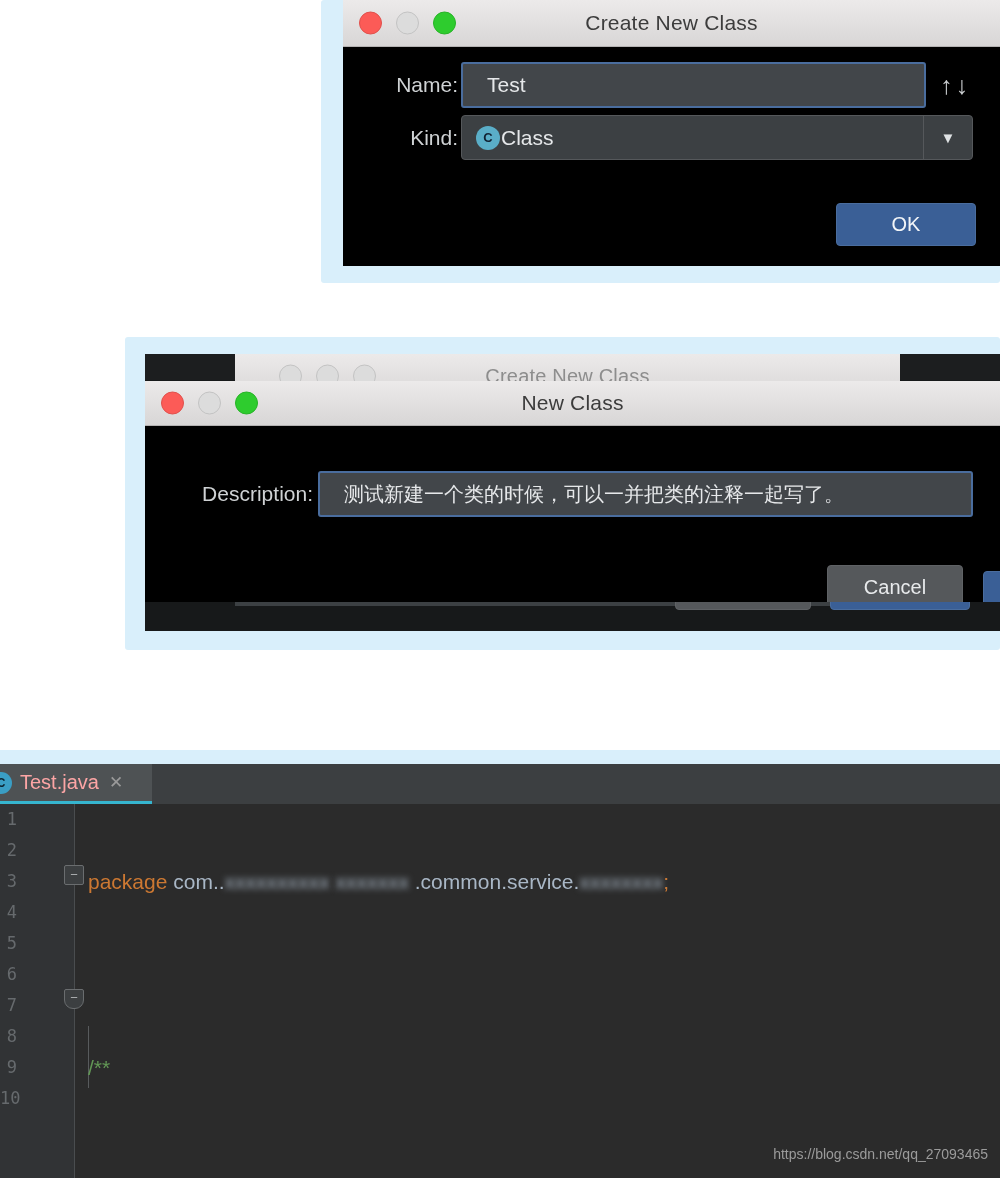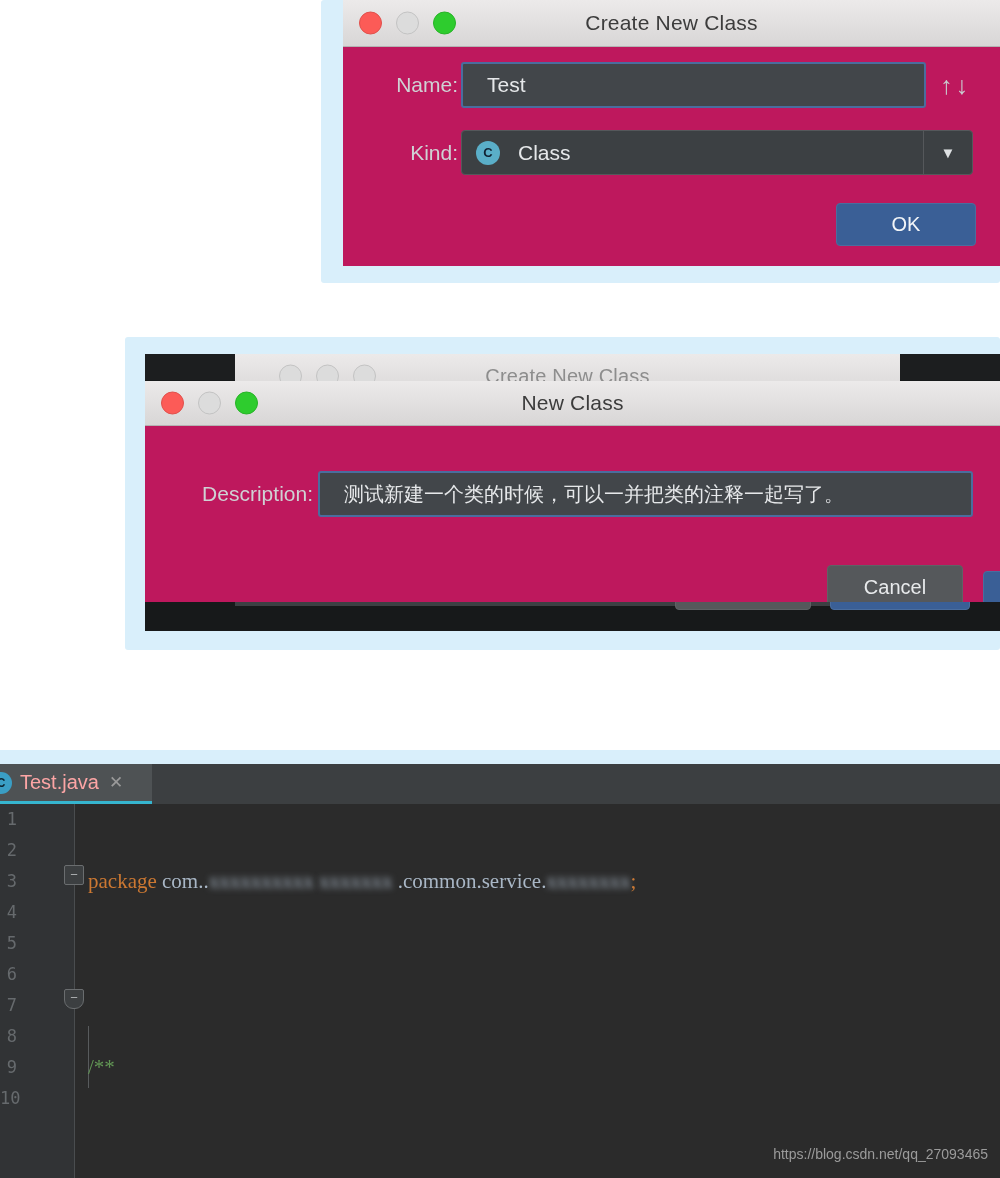--- a/index.html
+++ b/index.html
@@ -26,41 +26,41 @@
     position: absolute; left:0; right:0; top:0; bottom:0;
     display:flex; align-items:center; justify-content:center;
     font-size: 21px; color:#3c3c3c; letter-spacing:.2px;
   }
   .lights { position:absolute; left:16px; top:50%; transform:translateY(-50%); display:flex; gap:14px; }
   .light { width:21px; height:21px; border-radius:50%; }
   .l-red   { background:#fc5b57; border:1px solid #e0504c; }
   .l-grey  { background:#dcdcdc; border:1px solid #c3c3c3; }
   .l-green { background:#2ecc2e; border:1px solid #27b327; }
 
-  .mac-body { background:#be185d; }
+  .mac-body { background:#000000; }
 
   .row { display:flex; align-items:center; }
   .field-label { color:#cfd2d4; font-size:21px; text-align:right; }
 
   .textfield {
     background:#42464a; border:2px solid #4a6d9e; border-radius:3px;
     color:#e6e8ea; font-size:21px; display:flex; align-items:center;
     padding-left:24px; box-sizing:border-box;
   }
   .combo {
     background:#3c4043; border:1px solid #55585b; border-radius:4px;
     display:flex; align-items:center; box-sizing:border-box; position:relative;
   }
   .combo-icon {
     width:24px; height:24px; border-radius:50%;
     background:#5aaec8; color:#123; font-size:13px;
     display:flex; align-items:center; justify-content:center;
     margin-left:14px; font-weight:bold;
   }
-  .combo-text { color:#e6e8ea; font-size:21px; margin-left:18px; }
+  .combo-text { color:#e6e8ea; font-size:21px; margin-left:1px; }
   .combo-arrowbox {
     position:absolute; right:0; top:0; bottom:0; width:48px;
     border-left:1px solid #55585b;
     display:flex; align-items:center; justify-content:center;
     color:#dfe2e4; font-size:15px;
   }
   .sortarrows { color:#c9ccce; font-size:25px; letter-spacing:3px; }
 
   .btn {
     border-radius:4px; display:flex; align-items:center; justify-content:center;
@@ -88,21 +88,21 @@
   .gutter { position:absolute; left:0; top:40px; width:74px; bottom:0; background:#313335; }
   .gutter .ln {
     color:#666a6d; font-family:"DejaVu Sans Mono","Liberation Mono",monospace;
     font-size:17px; height:31px; line-height:31px; text-align:right;
     padding-right:57px; box-sizing:border-box;
   }
   .foldbar { position:absolute; left:74px; top:40px; bottom:0; width:1px; background:#4a4d4f; }
 
   .code {
     position:absolute; left:74px; top:40px; right:0; bottom:0;
-    font-family:Liberation Serif, serif;
+    font-family:Liberation Sans, sans-serif;
     font-size:21px; line-height:31px; white-space:pre; color:#a9b7c6;
   }
   .code .line { height:31px; padding-left:14px; }
   .kw { color:#cc7832; }
   .cm { color:#629755; }
   .pl { color:#a9b7c6; }
   .blur { display:inline-block; filter: blur(3.2px); }
 
   .fold {
     position:absolute; left:64px; width:20px; height:20px;
@@ -139,21 +139,21 @@
     </div>
 
     <div class="mac-body" style="height:220px; position:relative;">
 
       <div class="row" style="position:absolute; left:0; top:15px; width:657px;">
         <div class="field-label" style="width:102px; margin-left:13px;">Name:</div>
         <div class="textfield" style="width:465px; height:46px; margin-left:3px;">Test</div>
         <div class="sortarrows" style="margin-left:14px;">↑↓</div>
       </div>
 
-      <div class="row" style="position:absolute; left:0; top:83px; width:657px;">
+      <div class="row" style="position:absolute; left:0; top:68px; width:657px;">
         <div class="field-label" style="width:102px; margin-left:13px;">Kind:</div>
         <div class="combo" style="width:512px; height:45px; margin-left:3px;">
           <span class="combo-icon">C</span>
           <span class="combo-text">Class</span>
           <span class="combo-arrowbox">▼</span>
         </div>
       </div>
 
       <div class="btn btn-ok" style="position:absolute; left:493px; top:156px; width:140px; height:43px;">OK</div>
     </div>

